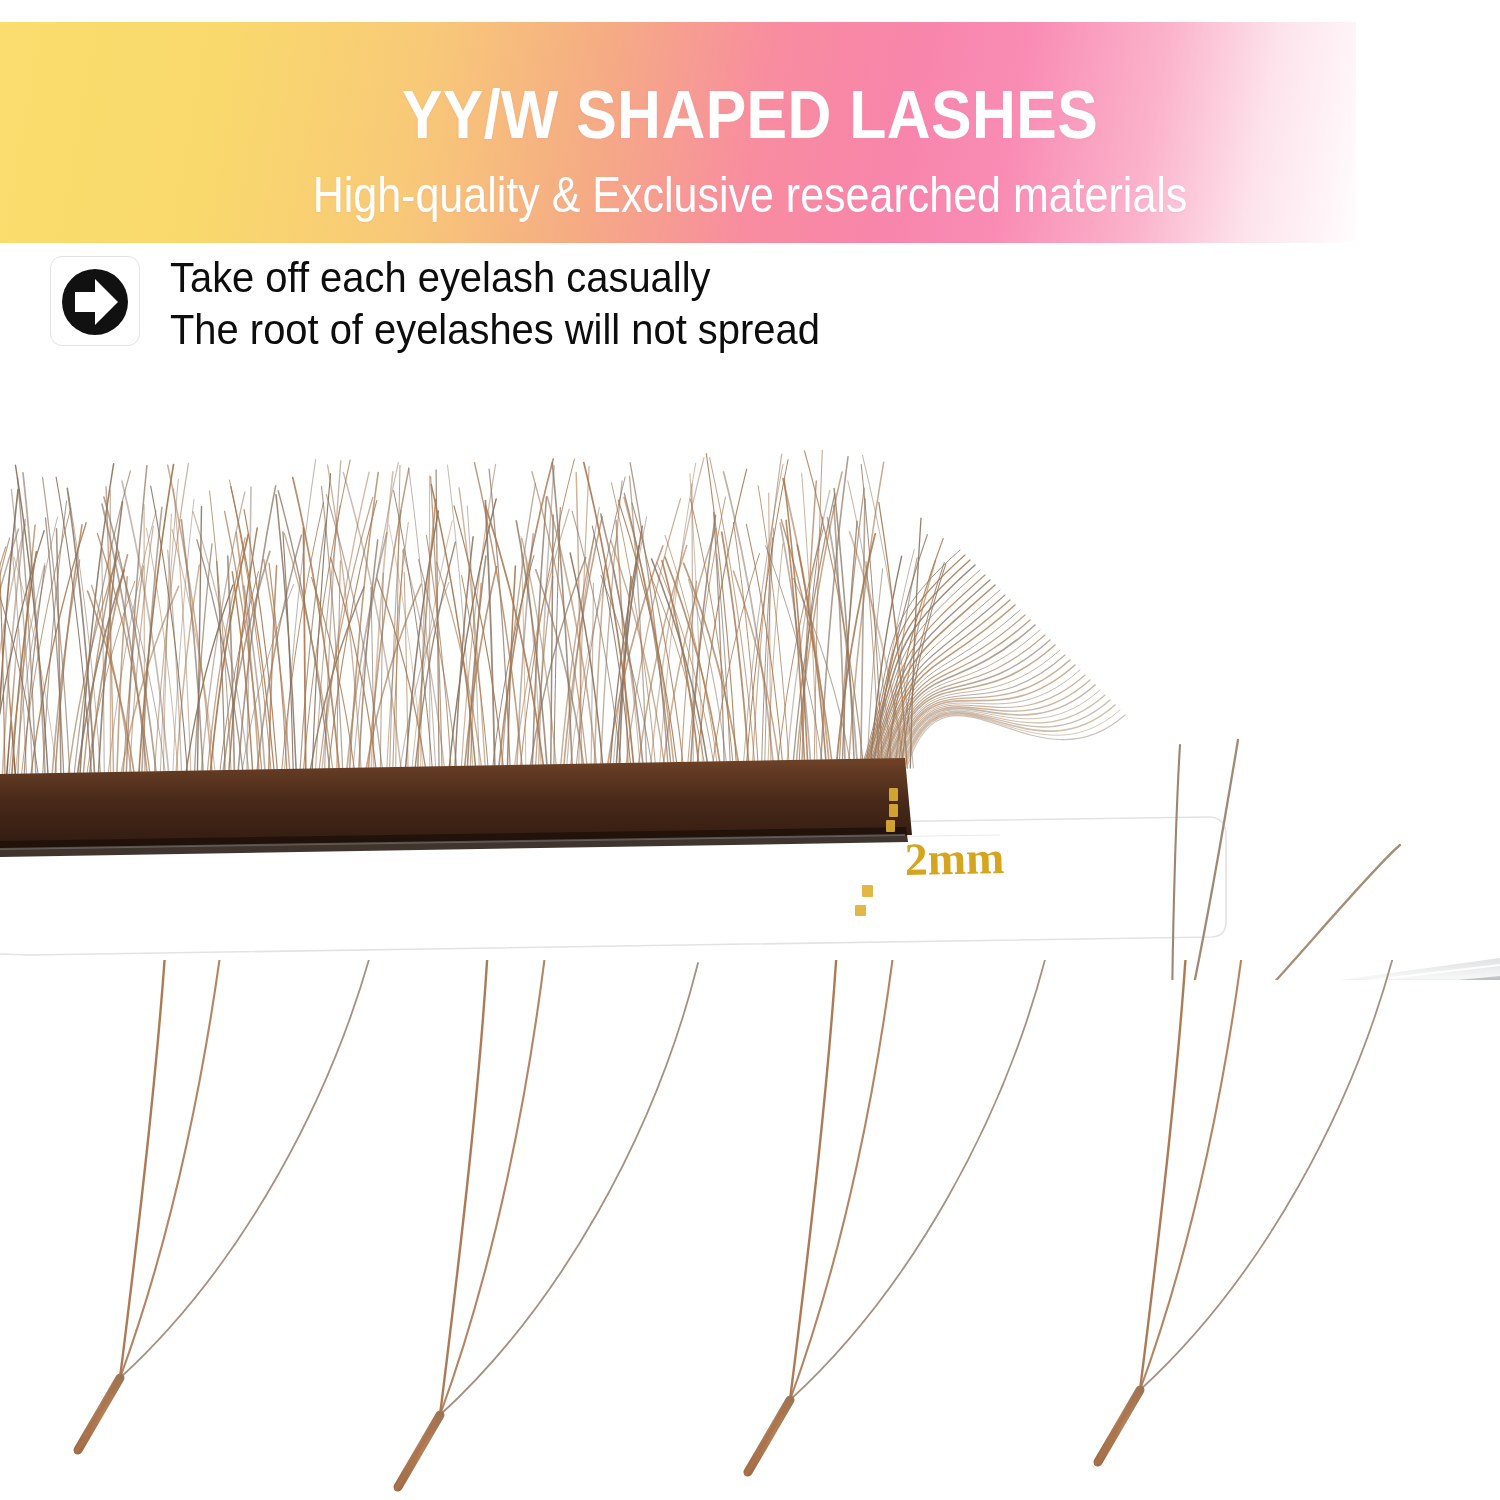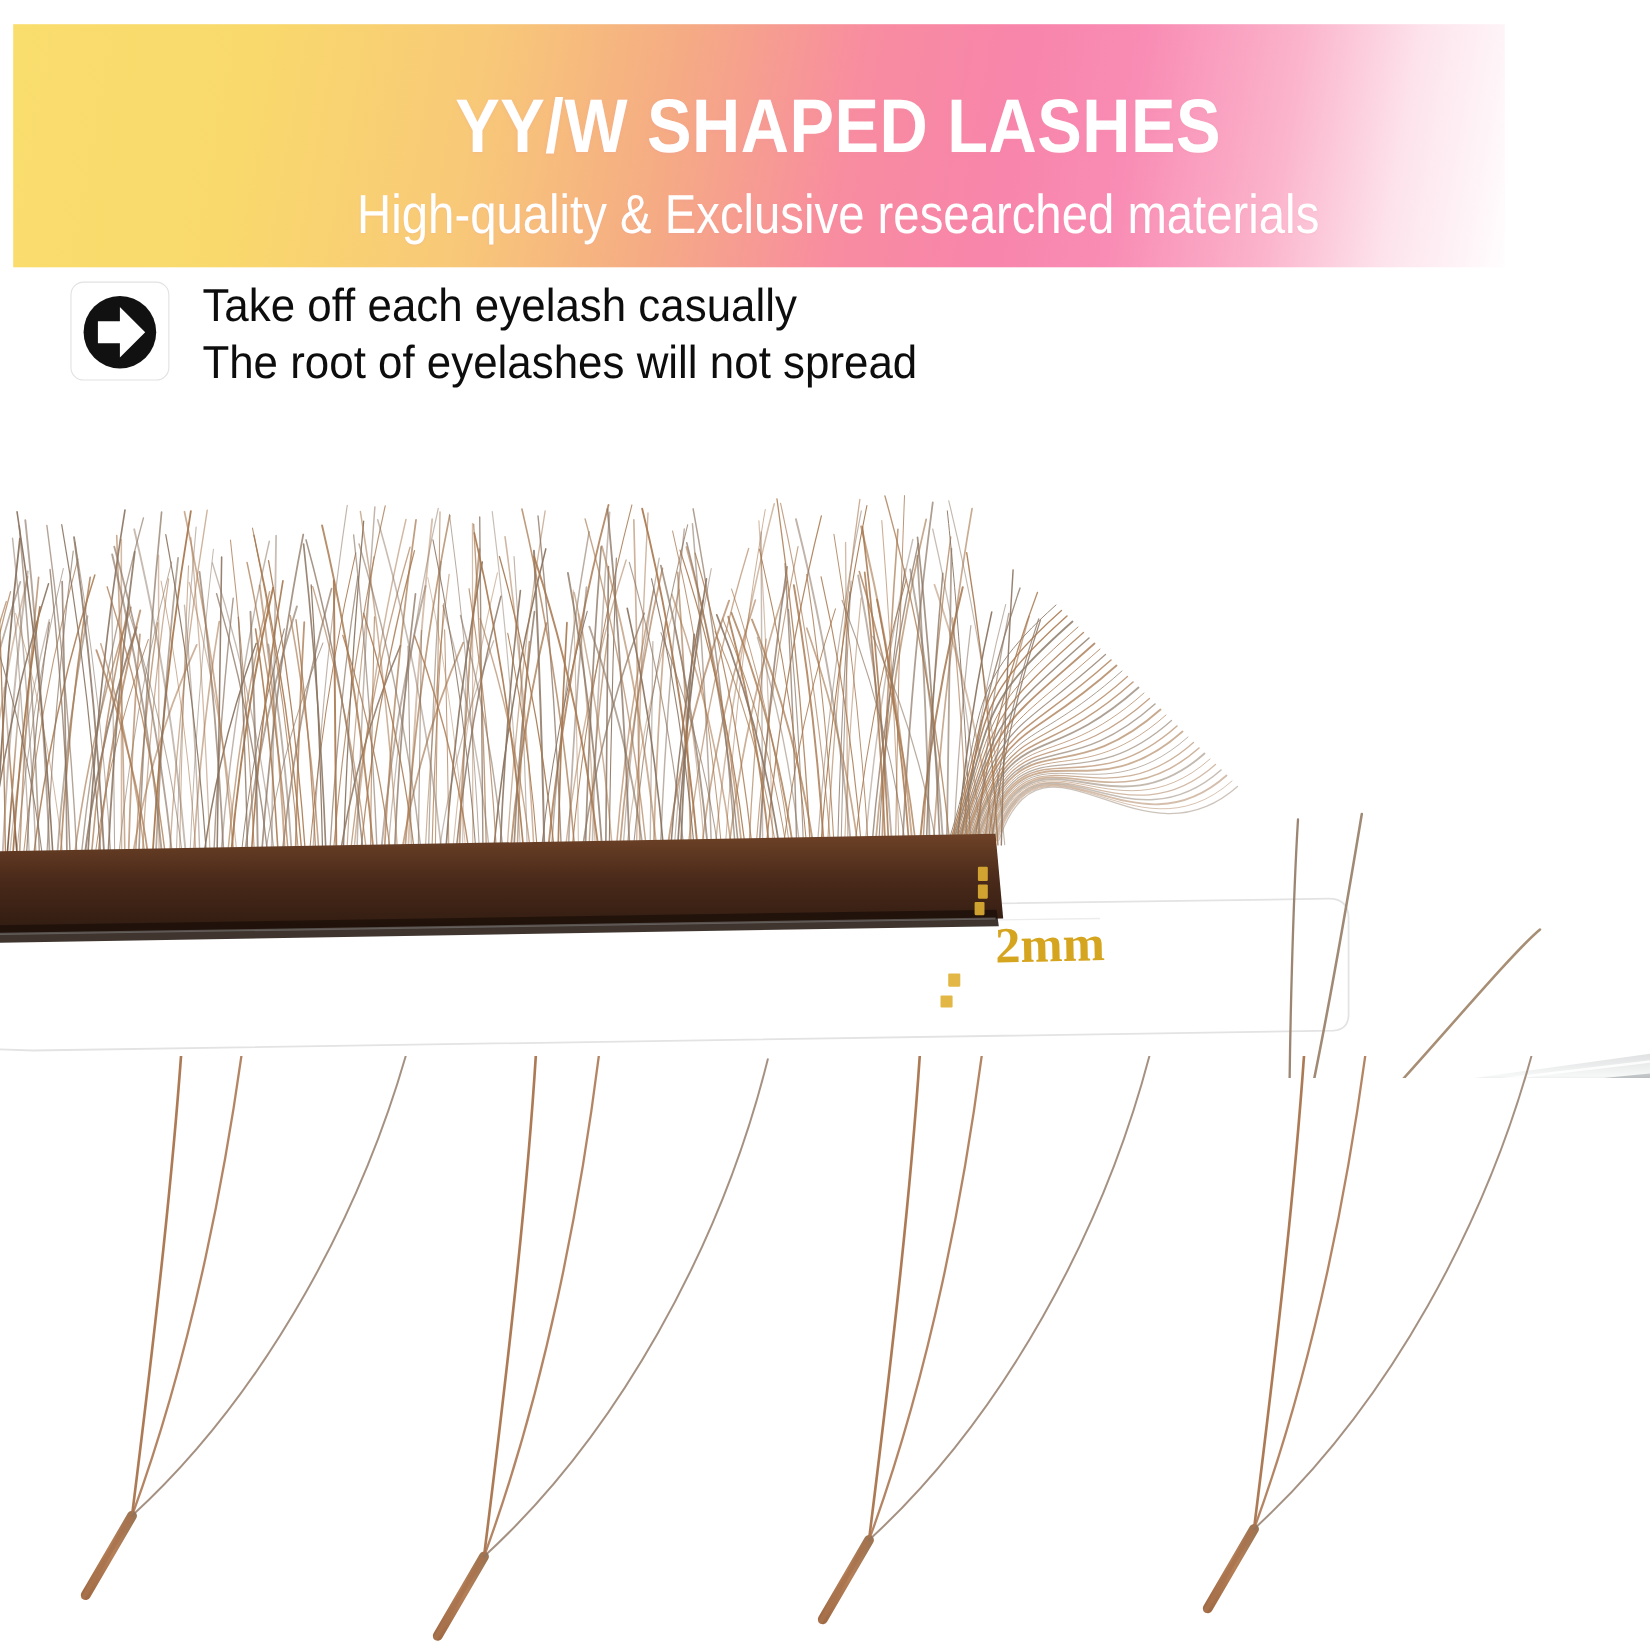--- a/index.html
+++ b/index.html
@@ -13,21 +13,21 @@
     height: 1500px;
     position: relative;
     overflow: hidden;
     font-family: "Liberation Sans", sans-serif;
     -webkit-font-smoothing: antialiased;
   }
 
   
   .banner {
     position: absolute;
-    left: 12px;
+    left: 0;
     top: 22px;
     width: 1356px;
     height: 221px;
     background: linear-gradient(100deg,
         #f9dd6d 0%,
         #f9d96c 16%,
         #f8c978 31%,
         #f5ab84 44%,
         #f88ca0 56%,
         #f885ab 66%,
@@ -65,21 +65,21 @@
     font-weight: 400;
     line-height: 1;
     transform: scaleX(0.86);
     white-space: nowrap;
     text-shadow: 0 1px 2px rgba(235,150,165,0.2);
   }
 
   
   .instruction {
     position: absolute;
-    left: 64px;
+    left: 50px;
     top: 256px;
     width: 1000px;
     height: 100px;
   }
   .icon-box {
     position: absolute;
     left: 0;
     top: 0;
     width: 90px;
     height: 90px;

